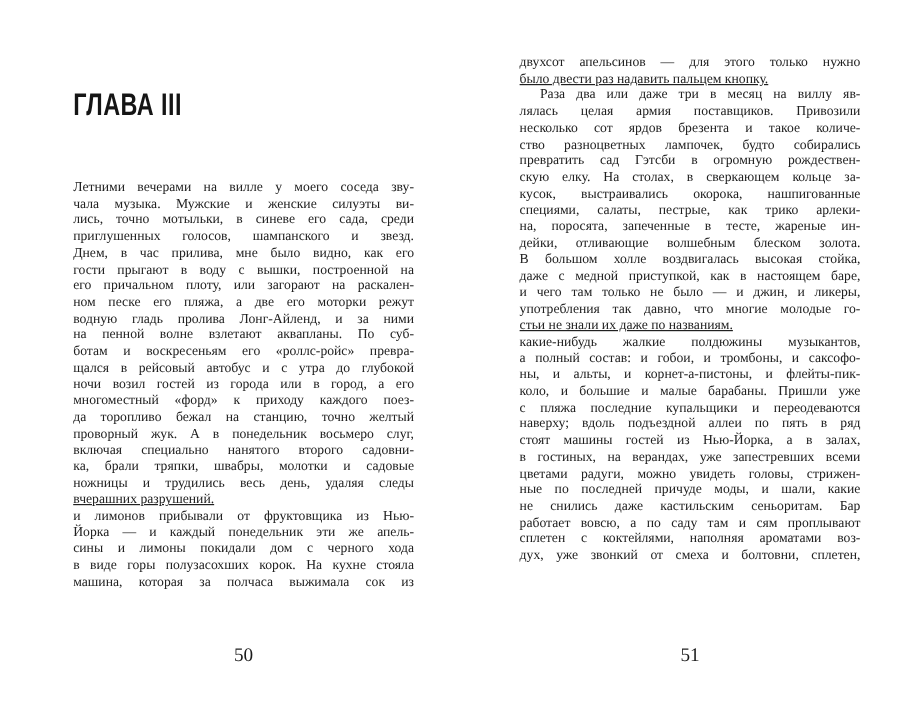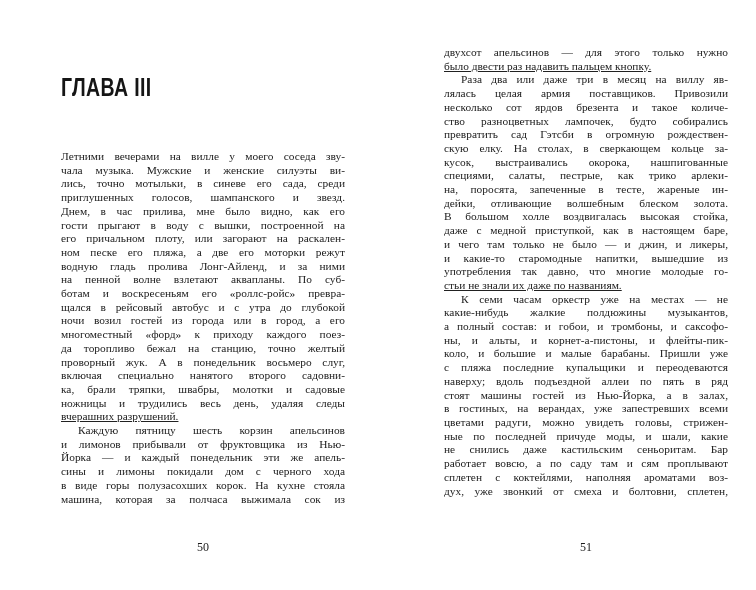--- a/index.html
+++ b/index.html
@@ -7,21 +7,21 @@
     position: relative;
     width: 756px;
     height: 590px;
     background: #ffffff;
     font-family: "Liberation Serif", serif;
     color: #212121;
     overflow: hidden;
   }
   .column { position: absolute; top: 0; height: 590px; width: 284px; }
   .left-col  { left: 61px; }
-  .right-col { left: 433px; margin-left: 11px; }
+  .right-col { left: 433px; }
 
   .chapter-heading {
     position: absolute;
     top: 76px;
     left: 0;
     margin: 0;
     font-family: "Liberation Sans", sans-serif;
     font-weight: 700;
     font-size: 26px;
     line-height: 22px;
@@ -45,21 +45,21 @@
   }
   .line.indent { text-indent: 17px; }
   .line.end { text-align-last: left; text-decoration: underline; }
 
   .page-number {
     position: absolute;
     top: 540px;
     left: 0;
     width: 284px;
     text-align: center;
-    font-size: 12px;
+    font-size: 16px;
     line-height: 14px;
     color: #1b1b1b;
   }
 </style>
 </head>
 <body>
 
 <div class="spread">
 
   <div class="column left-col">
@@ -78,21 +78,20 @@
         <div class="line">ботам и воскресеньям его «роллс-ройс» превра-</div>
         <div class="line">щался в рейсовый автобус и с утра до глубокой</div>
         <div class="line">ночи возил гостей из города или в город, а его</div>
         <div class="line">многоместный «форд» к приходу каждого поез-</div>
         <div class="line">да торопливо бежал на станцию, точно желтый</div>
         <div class="line">проворный жук. А в понедельник восьмеро слуг,</div>
         <div class="line">включая специально нанятого второго садовни-</div>
         <div class="line">ка, брали тряпки, швабры, молотки и садовые</div>
         <div class="line">ножницы и трудились весь день, удаляя следы</div>
         <div class="line end">вчерашних разрушений.</div>
-        <div class="line indent">Каждую пятницу шесть корзин апельсинов</div>
         <div class="line">и лимонов прибывали от фруктовщика из Нью-</div>
         <div class="line">Йорка — и каждый понедельник эти же апель-</div>
         <div class="line">сины и лимоны покидали дом с черного хода</div>
         <div class="line">в виде горы полузасохших корок. На кухне стояла</div>
         <div class="line">машина, которая за полчаса выжимала сок из</div>
       </div>
     <div class="page-number">50</div>
   </div>
 
   <div class="column right-col">
@@ -105,24 +104,22 @@
         <div class="line">ство разноцветных лампочек, будто собирались</div>
         <div class="line">превратить сад Гэтсби в огромную рождествен-</div>
         <div class="line">скую елку. На столах, в сверкающем кольце за-</div>
         <div class="line">кусок, выстраивались окорока, нашпигованные</div>
         <div class="line">специями, салаты, пестрые, как трико арлеки-</div>
         <div class="line">на, поросята, запеченные в тесте, жареные ин-</div>
         <div class="line">дейки, отливающие волшебным блеском золота.</div>
         <div class="line">В большом холле воздвигалась высокая стойка,</div>
         <div class="line">даже с медной приступкой, как в настоящем баре,</div>
         <div class="line">и чего там только не было — и джин, и ликеры,</div>
-        <div class="line">и какие-то старомодные напитки, вышедшие из</div>
         <div class="line">употребления так давно, что многие молодые го-</div>
         <div class="line end">стьи не знали их даже по названиям.</div>
-        <div class="line indent">К семи часам оркестр уже на местах — не</div>
         <div class="line">какие-нибудь жалкие полдюжины музыкантов,</div>
         <div class="line">а полный состав: и гобои, и тромбоны, и саксофо-</div>
         <div class="line">ны, и альты, и корнет-а-пистоны, и флейты-пик-</div>
         <div class="line">коло, и большие и малые барабаны. Пришли уже</div>
         <div class="line">с пляжа последние купальщики и переодеваются</div>
         <div class="line">наверху; вдоль подъездной аллеи по пять в ряд</div>
         <div class="line">стоят машины гостей из Нью-Йорка, а в залах,</div>
         <div class="line">в гостиных, на верандах, уже запестревших всеми</div>
         <div class="line">цветами радуги, можно увидеть головы, стрижен-</div>
         <div class="line">ные по последней причуде моды, и шали, какие</div>

